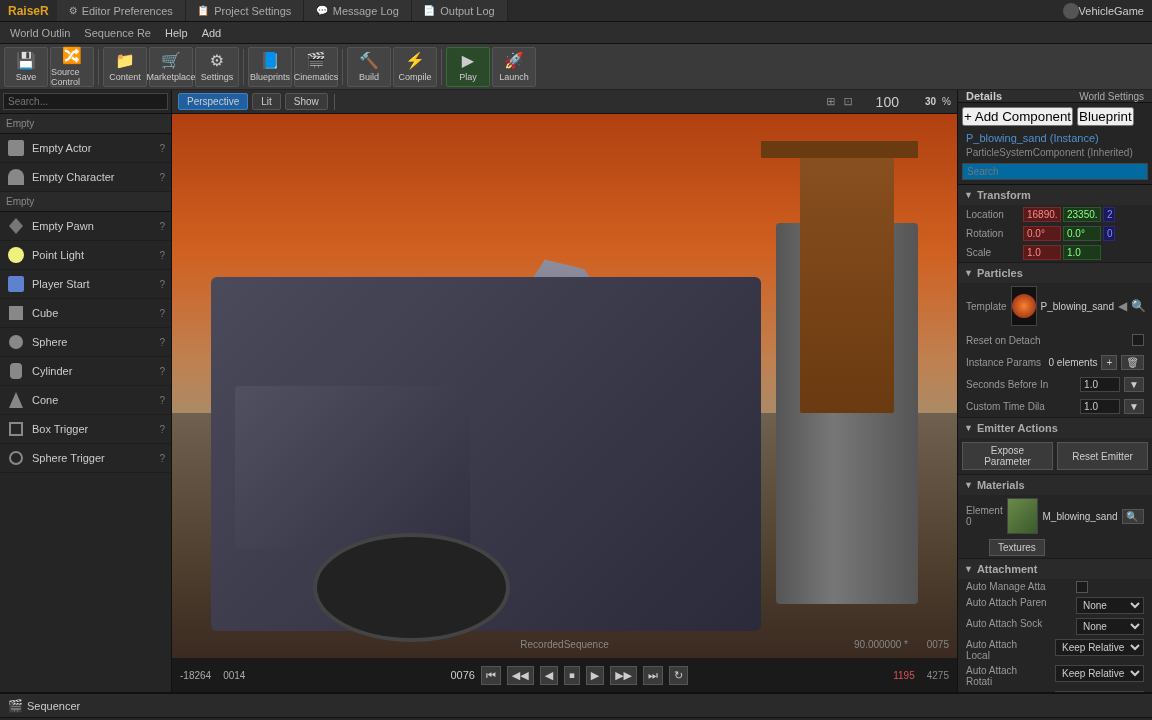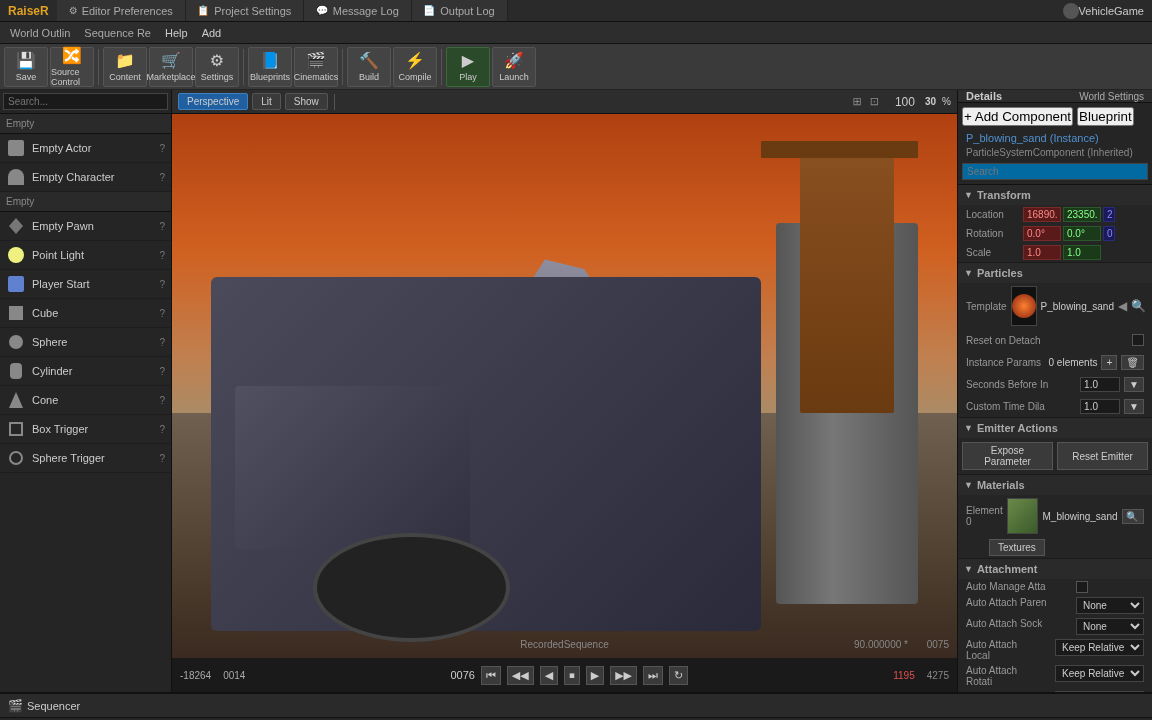--- a/index.html
+++ b/index.html
@@ -295,22 +295,22 @@
   <div id="viewport-area">
     <div id="viewport-toolbar">
       <button class="vt-btn active">Perspective</button>
       <button class="vt-btn">Lit</button>
       <button class="vt-btn">Show</button>
       <div class="vt-sep"></div>
       <div class="vt-right">
 
         <span style="color:#888;font-size:11px;cursor:pointer;">⊞</span>
         <span style="color:#888;font-size:11px;cursor:pointer;margin-left:4px;">⊡</span>
-        <span style="color:#ccc;font-size:12px;margin-left:12px;">100</span>
-        <span style="color:#ccc;font-size:10px;margin-left:6px;font-weight:bold;">30</span>
+        <span style="color:#ccc;font-size:14px;margin-left:19px;">100</span>
+        <span style="color:#ccc;font-size:10px;margin-left:22px;font-weight:bold;">30</span>
         <span style="color:#ccc;font-size:10px;margin-left:2px;">%</span>
       </div>
     </div>
     <div id="viewport-canvas">
       <div class="scene-render">
         <div class="sky-bg"></div>
         <div class="ground-bg"></div>
         <div class="mountain-shape"></div>
         <div class="pipe-shape"></div>
         <div class="mech-body"></div>

